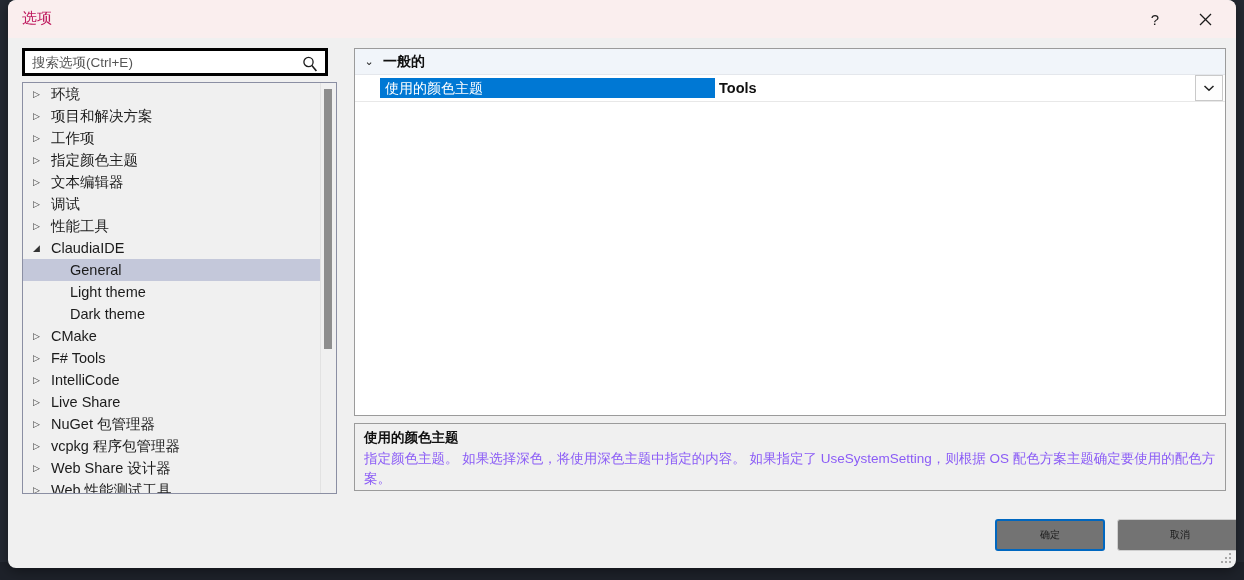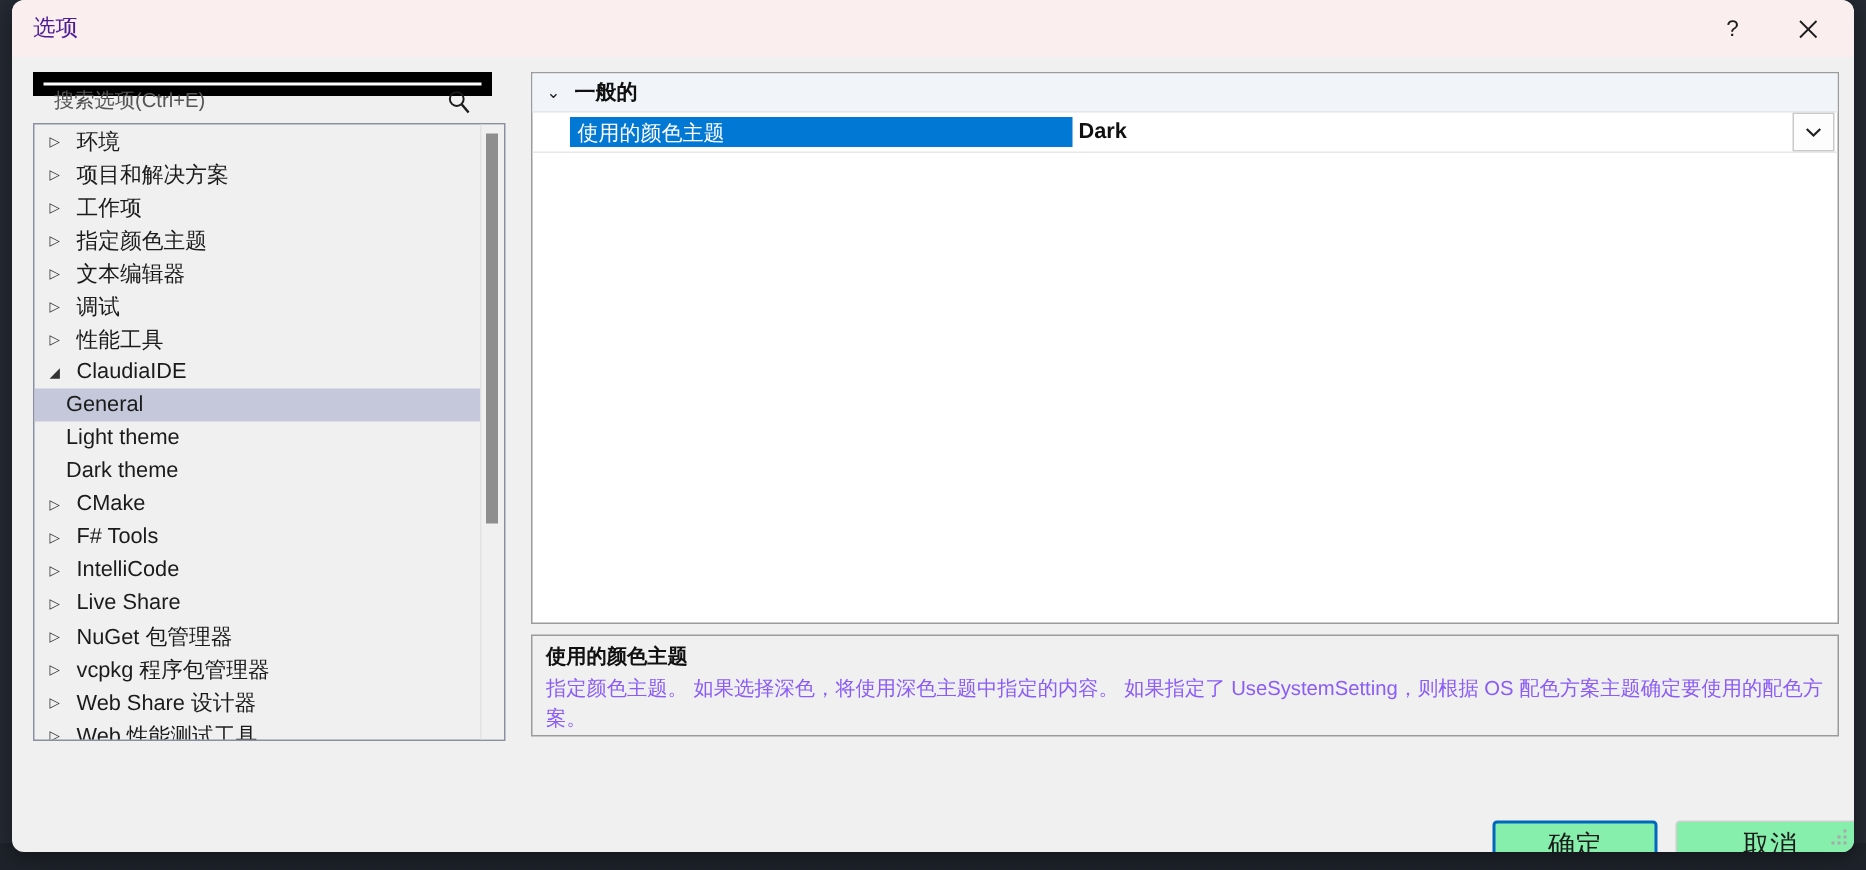--- a/index.html
+++ b/index.html
@@ -64,21 +64,21 @@
     width: 1228px;
     height: 38px;
     background: #faeeee;
     border-radius: 8px 8px 0 0;
   }
   .title-text {
     position: absolute;
     left: 14px;
     top: 9px;
     font-size: 15px;
-    color: #4c1d95;
+    color: #be185d;
   }
   .win-btn {
     position: absolute;
     top: 0;
     width: 46px;
     height: 38px;
     display: flex;
     align-items: center;
     justify-content: center;
     cursor: default;
@@ -86,23 +86,23 @@
   }
   .win-btn.help { right: 58px; font-size: 15px; }
   .win-btn.close { right: 8px; }
 
   
   .search-box {
     position: absolute;
     left: 14px;
     top: 48px;
     width: 306px;
-    height: 16px;
+    height: 28px;
     background: #ffffff;
-    border: 7px solid #000000;
+    border: 3px solid #000000;
     box-sizing: border-box;
   }
   .search-input {
     position: absolute;
     left: 7px;
     top: 4px;
     width: 265px;
     border: none;
     outline: none;
     background: transparent;
@@ -139,21 +139,21 @@
   .tree-row {
     position: relative;
     height: 22px;
     display: flex;
     align-items: center;
     padding-left: 10px;
     font-size: 14.5px;
     color: #1b1b1b;
     white-space: nowrap;
   }
-  .tree-row.child { padding-left: 21px; text-align: right; }
+  .tree-row.child { padding-left: 47px; text-align: right; }
   .tree-row.selected { background: #c4c8da; width: 290px; }
   .tree-row .twisty {
     display: inline-block;
     width: 18px;
     font-size: 9px;
     color: #333;
     flex: none;
   }
   .tree-scroll-track {
     position: absolute;
@@ -263,28 +263,27 @@
     font-size: 13.5px;
     color: #8b5cf6;
     line-height: 20px;
   }
 
   
   .btn {
     position: absolute;
     top: 519px;
     height: 32px;
-    background: #86efac;
+    background: #737373;
     border: 1px solid #cfcfcf;
     border-radius: 3px;
     font-family: "Liberation Sans", sans-serif;
-    font-size: 18px;
+    font-size: 10px;
     color: #1b1b1b;
     cursor: default;
-    margin-top: 28px;
   }
   .btn.ok {
     left: 987px;
     width: 110px;
     border: 2px solid #0067c0;
   }
   .btn.cancel {
     left: 1109px;
     width: 126px;
   }
@@ -439,21 +438,21 @@
     </div>
   </div>
 
   <div class="grid-box">
     <div class="grid-cat">
       <span class="cat-chevron">⌄</span>
       <span>一般的</span>
     </div>
     <div class="grid-row">
       <div class="name-cell">使用的颜色主题</div>
-      <div class="value-cell">Dark</div>
+      <div class="value-cell">Tools</div>
       <div class="dropdown-btn">
         <svg width="12" height="8" viewBox="0 0 12 8">
           <polyline points="1.5,2 6,6.3 10.5,2" fill="none" stroke="#222" stroke-width="1.5"></polyline>
         </svg>
       </div>
     </div>
   </div>
 
   <div class="desc-box">
     <div class="desc-title">使用的颜色主题</div>

